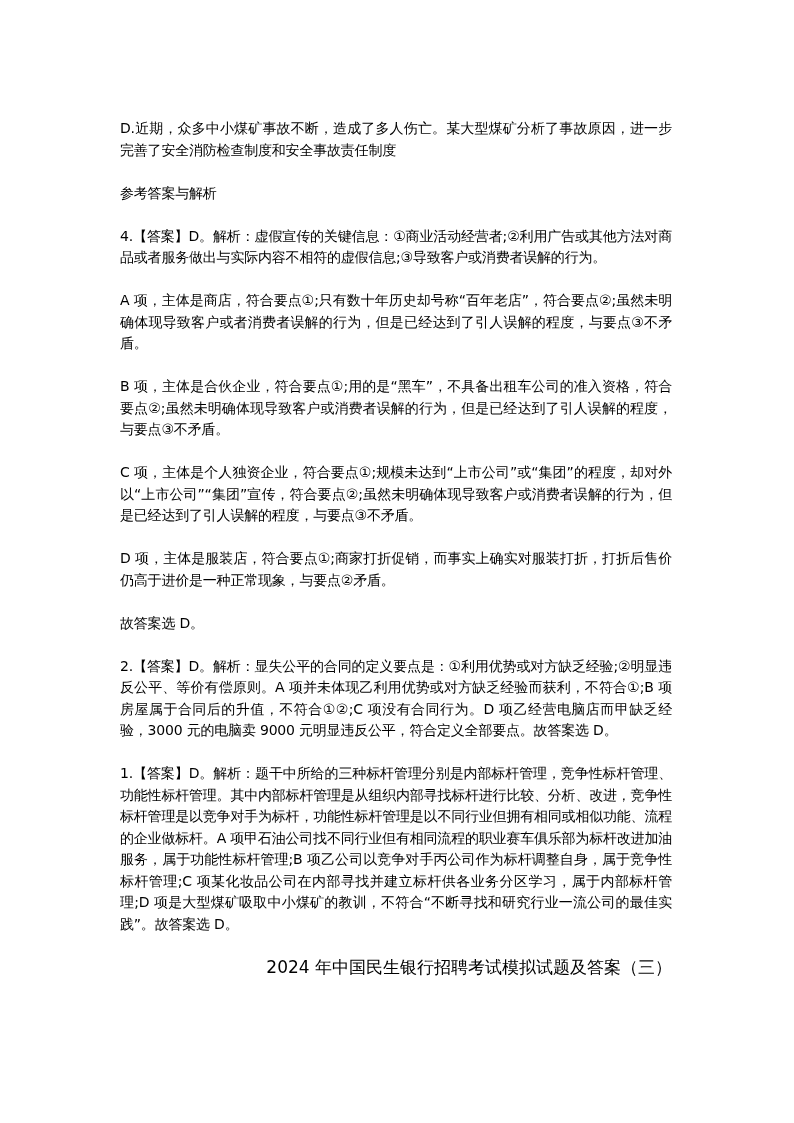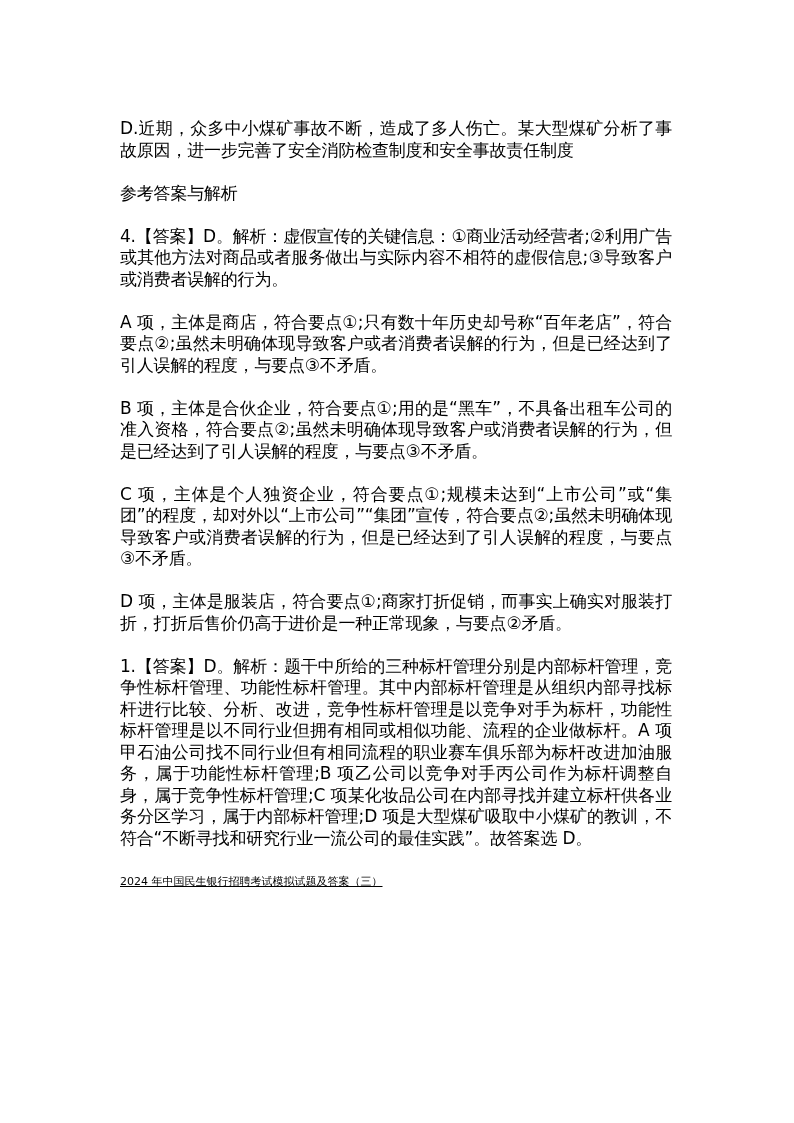--- a/index.html
+++ b/index.html
@@ -15,40 +15,41 @@
       font-family: "DejaVu Sans", "Liberation Sans", sans-serif;
       color: #000000;
     }
     .page {
       position: absolute;
       left: 120px;
       top: 118px;
       width: 552px;
     }
     .para {
-      font-size: 17px;
+      font-size: 14px;
       line-height: 21.5px;
       margin: 0 0 21.5px 0;
       text-align: justify;
       letter-spacing: -0.2px;
     }
     .heading-center {
-      font-size: 11px;
+      font-size: 17px;
       line-height: 21.5px;
-      text-align: left;
+      text-align: right;
       margin: 0 0 21.5px 0;
-      text-decoration: underline;
     }
   </style>
 </head>
 <body>
 
 <div class="page">
   <p class="para">D.近期，众多中小煤矿事故不断，造成了多人伤亡。某大型煤矿分析了事故原因，进一步完善了安全消防检查制度和安全事故责任制度</p>
   <p class="para">参考答案与解析</p>
   <p class="para">4.【答案】D。解析：虚假宣传的关键信息：①商业活动经营者;②利用广告或其他方法对商品或者服务做出与实际内容不相符的虚假信息;③导致客户或消费者误解的行为。</p>
   <p class="para">A 项，主体是商店，符合要点①;只有数十年历史却号称“百年老店”，符合要点②;虽然未明确体现导致客户或者消费者误解的行为，但是已经达到了引人误解的程度，与要点③不矛盾。</p>
   <p class="para">B 项，主体是合伙企业，符合要点①;用的是“黑车”，不具备出租车公司的准入资格，符合要点②;虽然未明确体现导致客户或消费者误解的行为，但是已经达到了引人误解的程度，与要点③不矛盾。</p>
   <p class="para">C 项，主体是个人独资企业，符合要点①;规模未达到“上市公司”或“集团”的程度，却对外以“上市公司”“集团”宣传，符合要点②;虽然未明确体现导致客户或消费者误解的行为，但是已经达到了引人误解的程度，与要点③不矛盾。</p>
   <p class="para">D 项，主体是服装店，符合要点①;商家打折促销，而事实上确实对服装打折，打折后售价仍高于进价是一种正常现象，与要点②矛盾。</p>
+  <p class="para">故答案选 D。</p>
+  <p class="para">2.【答案】D。解析：显失公平的合同的定义要点是：①利用优势或对方缺乏经验;②明显违反公平、等价有偿原则。A 项并未体现乙利用优势或对方缺乏经验而获利，不符合①;B 项房屋属于合同后的升值，不符合①②;C 项没有合同行为。D 项乙经营电脑店而甲缺乏经验，3000 元的电脑卖 9000 元明显违反公平，符合定义全部要点。故答案选 D。</p>
   <p class="para">1.【答案】D。解析：题干中所给的三种标杆管理分别是内部标杆管理，竞争性标杆管理、功能性标杆管理。其中内部标杆管理是从组织内部寻找标杆进行比较、分析、改进，竞争性标杆管理是以竞争对手为标杆，功能性标杆管理是以不同行业但拥有相同或相似功能、流程的企业做标杆。A 项甲石油公司找不同行业但有相同流程的职业赛车俱乐部为标杆改进加油服务，属于功能性标杆管理;B 项乙公司以竞争对手丙公司作为标杆调整自身，属于竞争性标杆管理;C 项某化妆品公司在内部寻找并建立标杆供各业务分区学习，属于内部标杆管理;D 项是大型煤矿吸取中小煤矿的教训，不符合“不断寻找和研究行业一流公司的最佳实践”。故答案选 D。</p>
   <p class="heading-center">2024 年中国民生银行招聘考试模拟试题及答案（三）</p>
 </div>
 
 </body></html>

